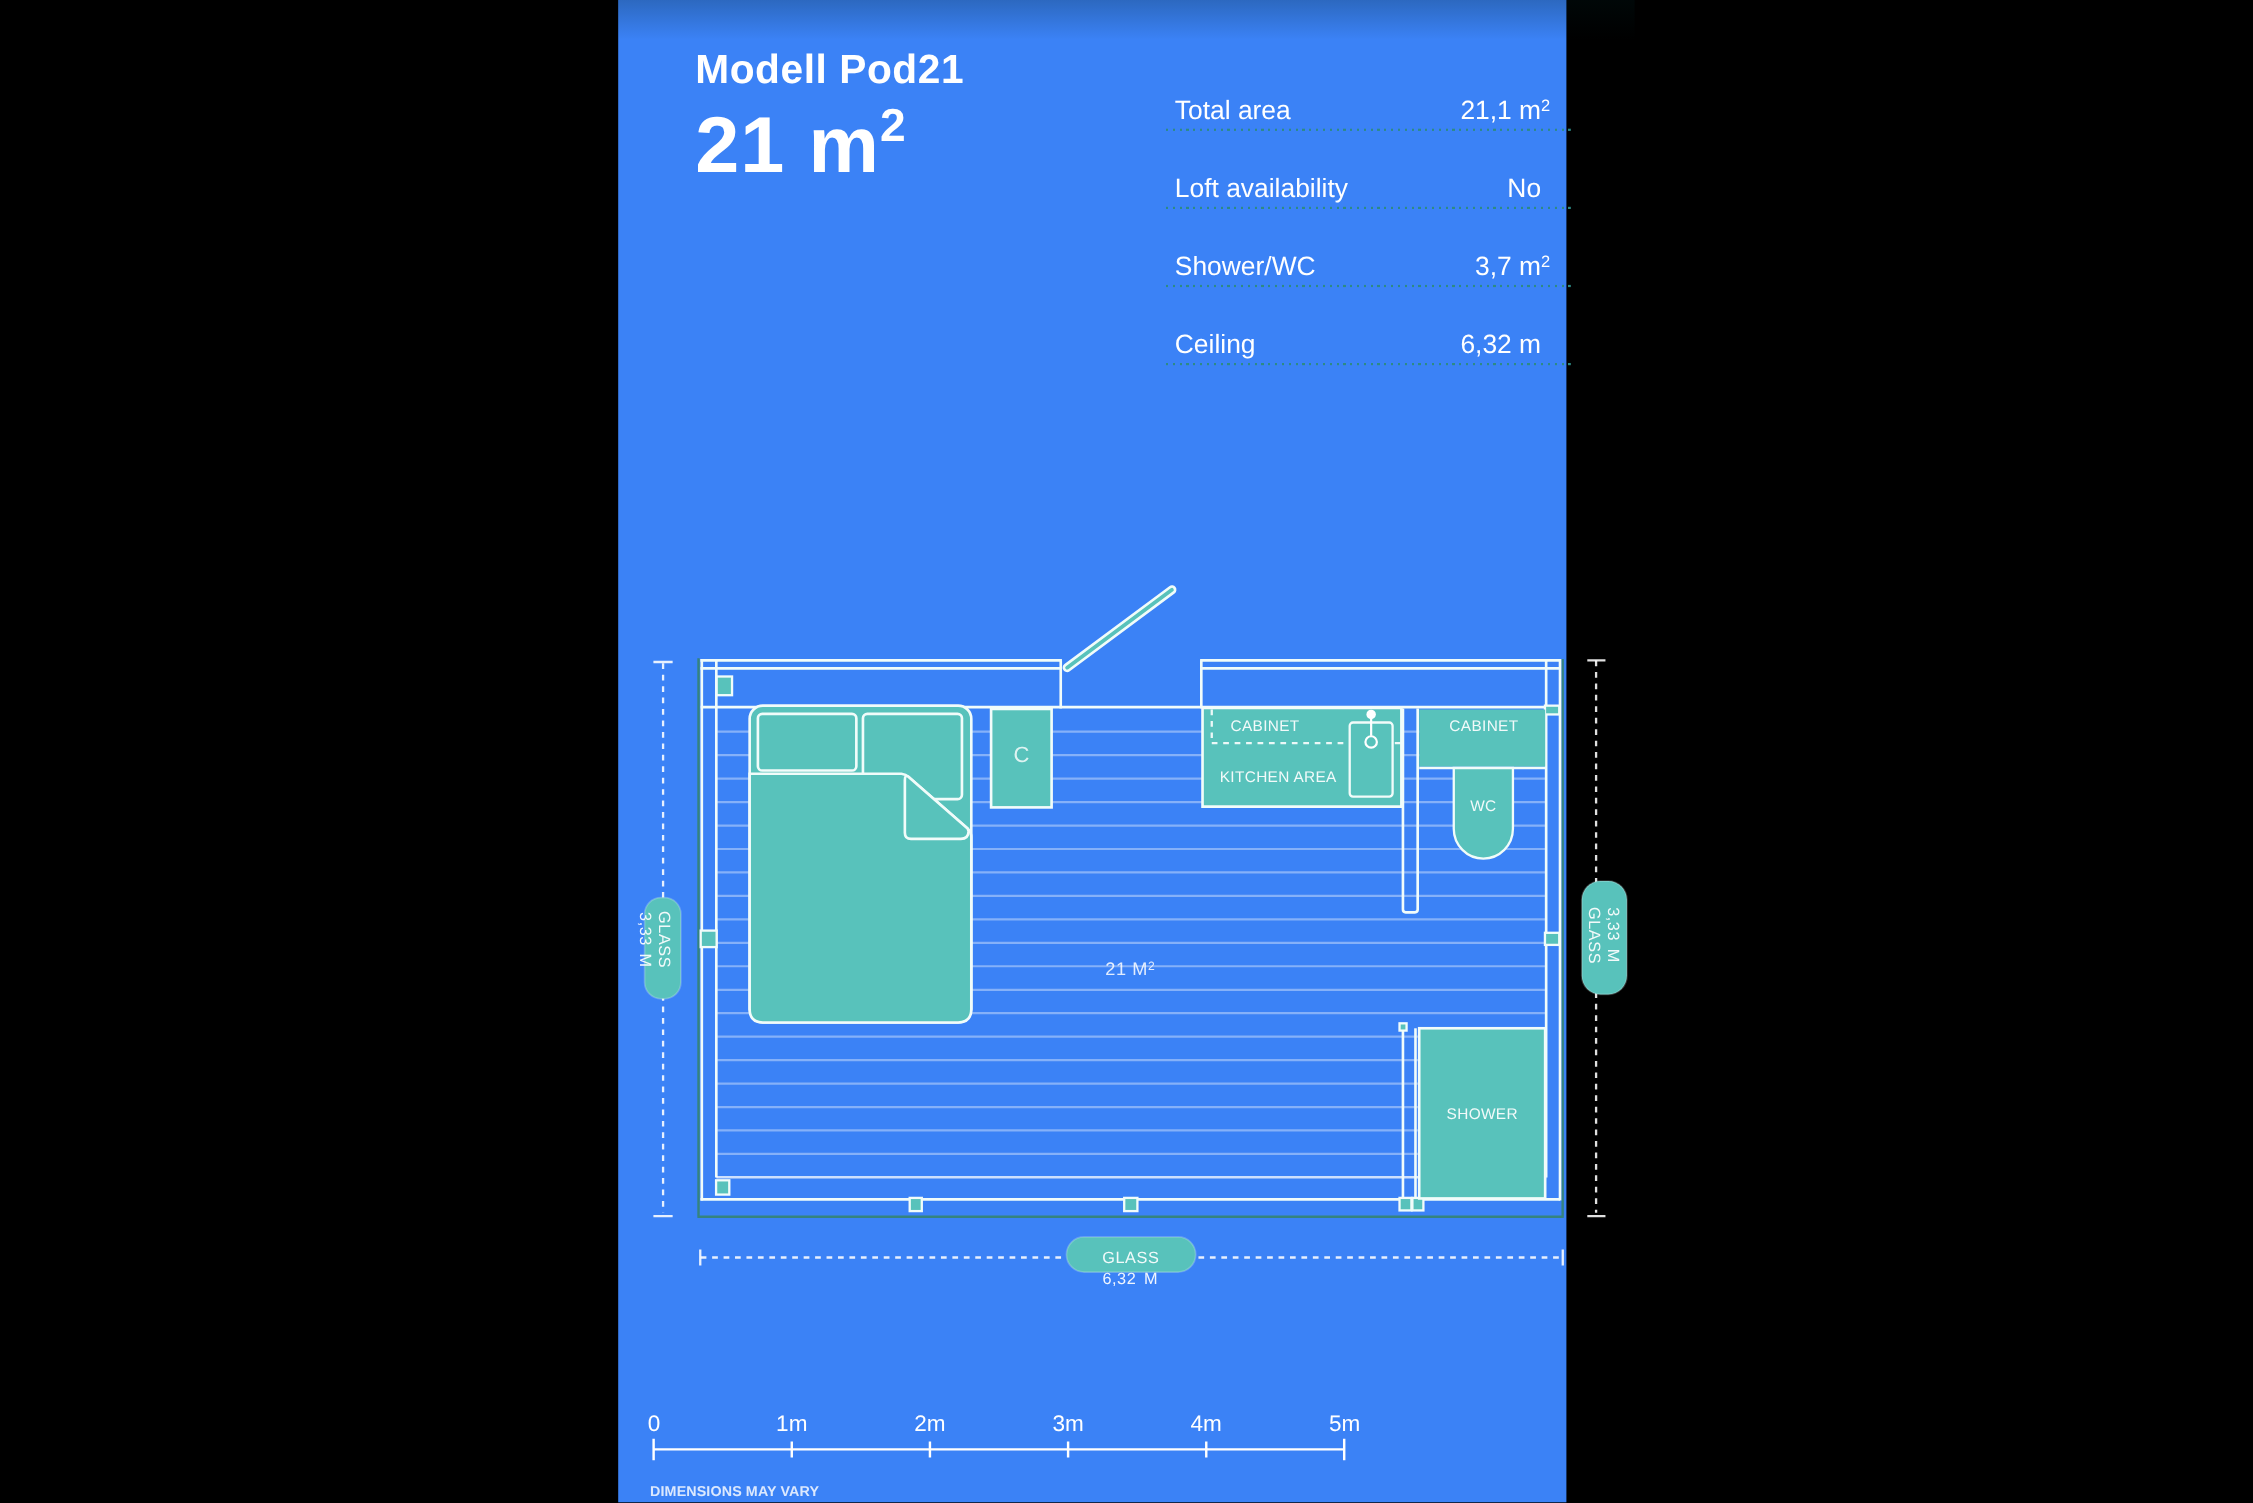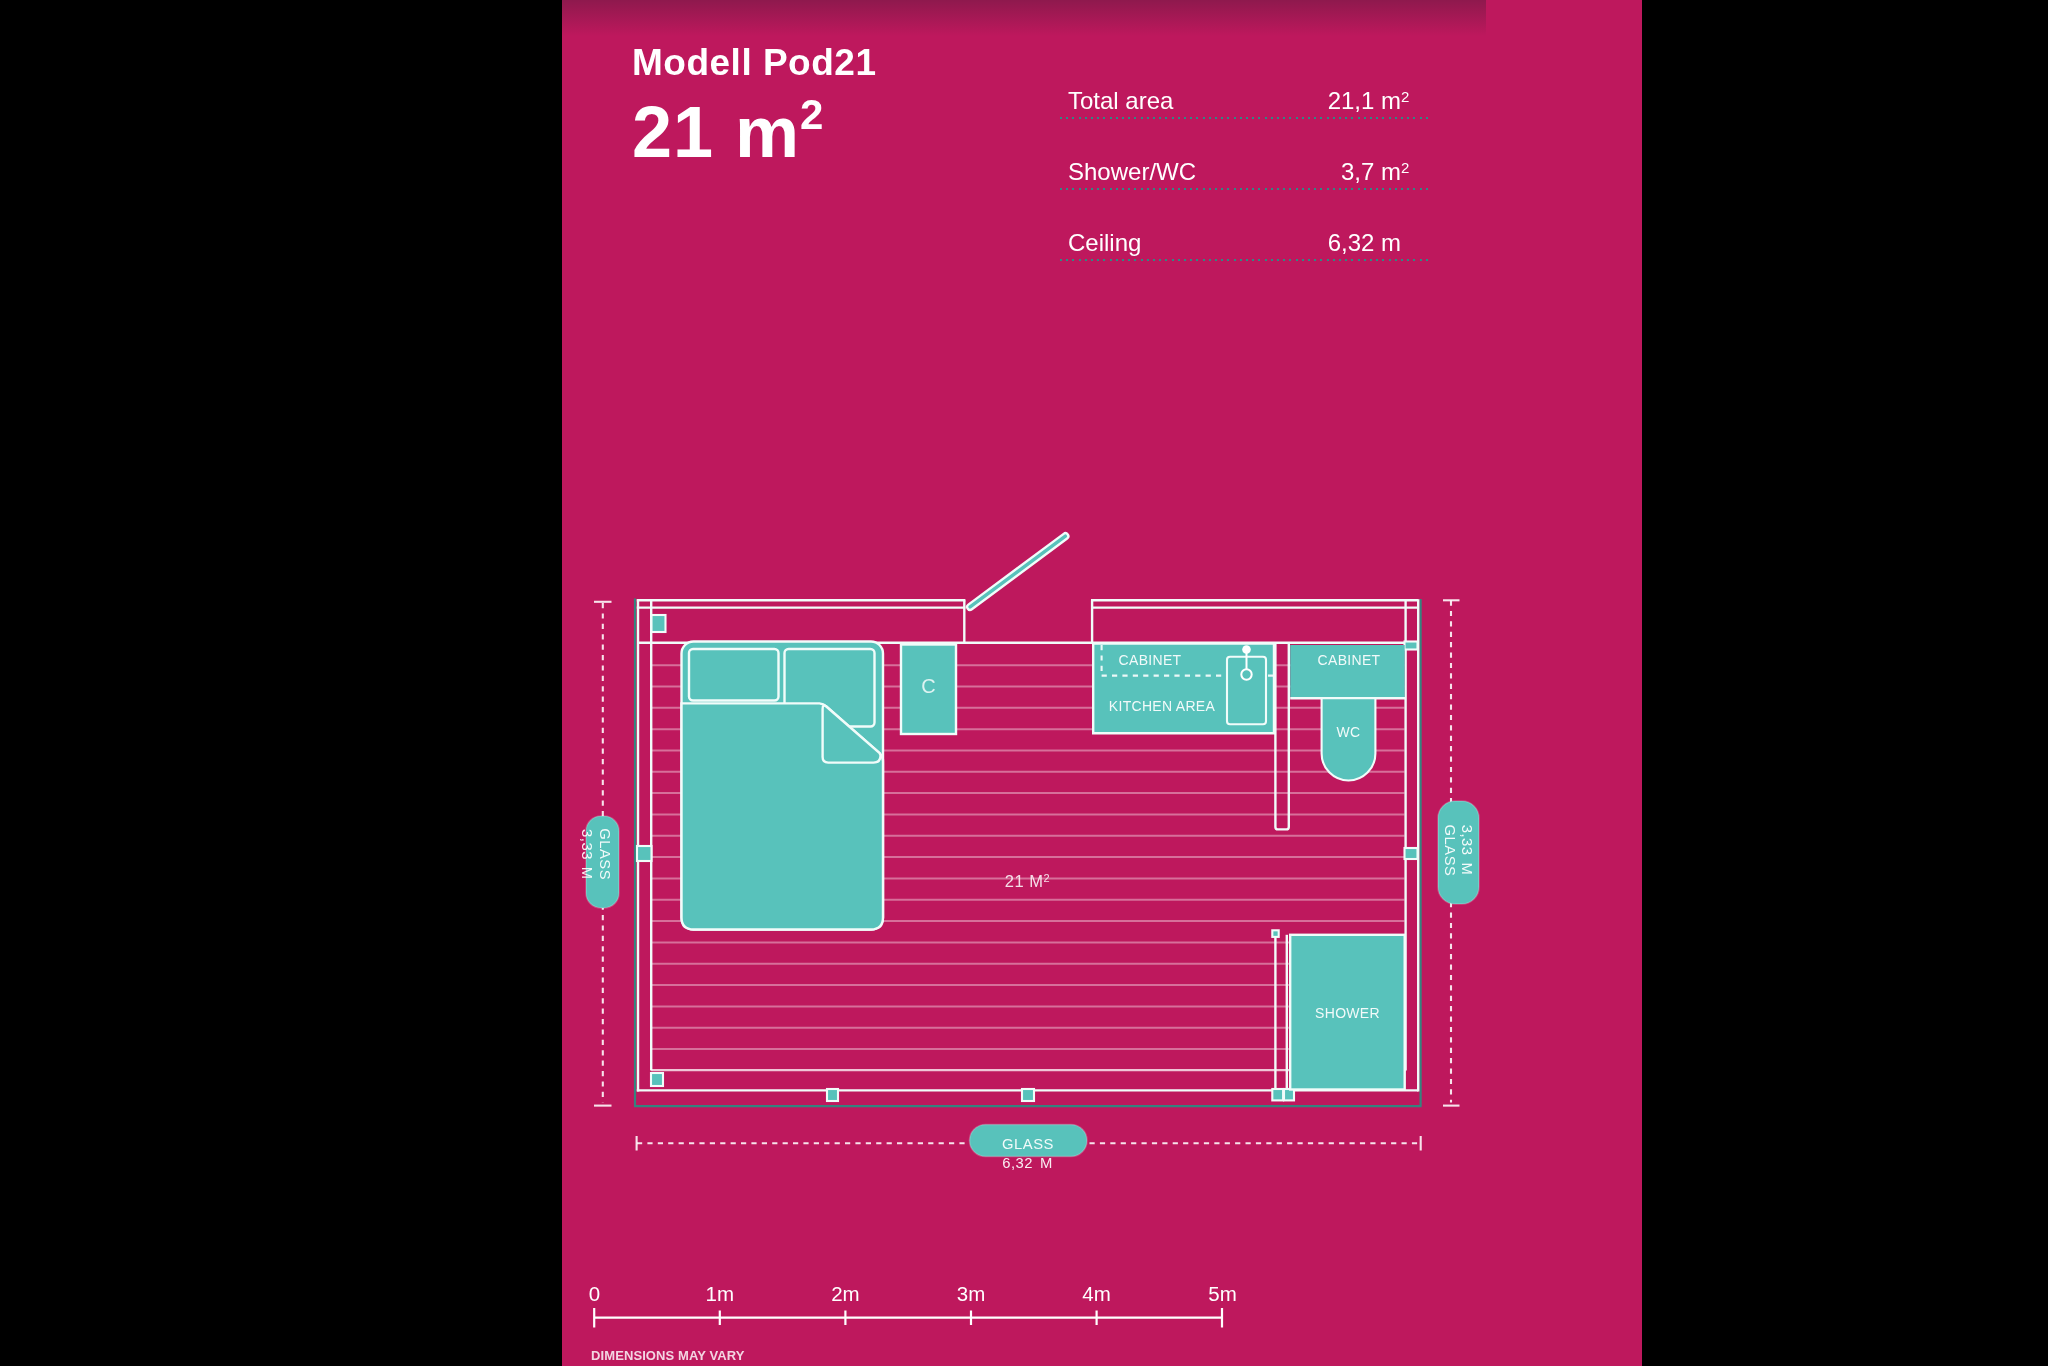--- a/index.html
+++ b/index.html
@@ -1,17 +1,17 @@
 <!DOCTYPE html>
 <html><head>
 <meta charset="utf-8">
 <style>
   html,body{margin:0;padding:0;background:#000;width:2048px;height:1366px;overflow:hidden;}
   body{font-family:"Liberation Sans", sans-serif;position:relative;}
-  #teal{position:absolute;left:562px;top:0;width:1080px;height:1366px;background:#be185d;}
+  #teal{position:absolute;left:562px;top:0;width:862px;height:1366px;background:#3b82f6;}
   #topshade{position:absolute;left:0;top:0;width:924px;height:36px;background:linear-gradient(180deg,rgba(0,28,30,0.25),rgba(0,28,30,0));}
   #title1{position:absolute;left:70px;top:42px;font-size:37px;font-weight:bold;color:#fff;letter-spacing:0.5px;}
   #title2{position:absolute;left:70px;top:91px;font-size:72px;font-weight:bold;color:#fff;letter-spacing:1px;}
   #title2 sup{font-size:42px;position:relative;top:-28px;vertical-align:baseline;line-height:0;}
   #tbl{position:absolute;left:498px;top:48px;width:368px;color:#fff;font-size:24px;}
   .row{height:40px;line-height:44px;position:relative;background-image:repeating-linear-gradient(90deg,#2d8a84 0 2px,transparent 2px 6.2px);background-repeat:no-repeat;background-position:0 bottom;background-size:100% 2.4px;margin-top:31px;}
   .row .l{position:absolute;left:8px;top:0;white-space:nowrap;}
   .row .r{position:absolute;right:27px;top:0;white-space:nowrap;}
   .row sup{font-size:15px;line-height:0;position:relative;top:-7px;vertical-align:baseline;display:inline-block;width:0;overflow:visible;}
   #svgwrap{position:absolute;left:0;top:0;width:924px;height:1366px;}
@@ -26,20 +26,24 @@
 <div id="topshade"></div>
 
 <div id="title1">Modell Pod21</div>
 
 <div id="title2">21 m<sup>2</sup></div>
 
 <div id="tbl">
   <div class="row">
         <span class="l">Total area</span>
         <span class="r">21,1 m<sup>2</sup></span>
+      </div>
+  <div class="row">
+        <span class="l">Loft availability</span>
+        <span class="r">No</span>
       </div>
   <div class="row">
         <span class="l">Shower/WC</span>
         <span class="r">3,7 m<sup>2</sup></span>
       </div>
   <div class="row">
         <span class="l">Ceiling</span>
         <span class="r">6,32 m</span>
       </div>
 </div>

